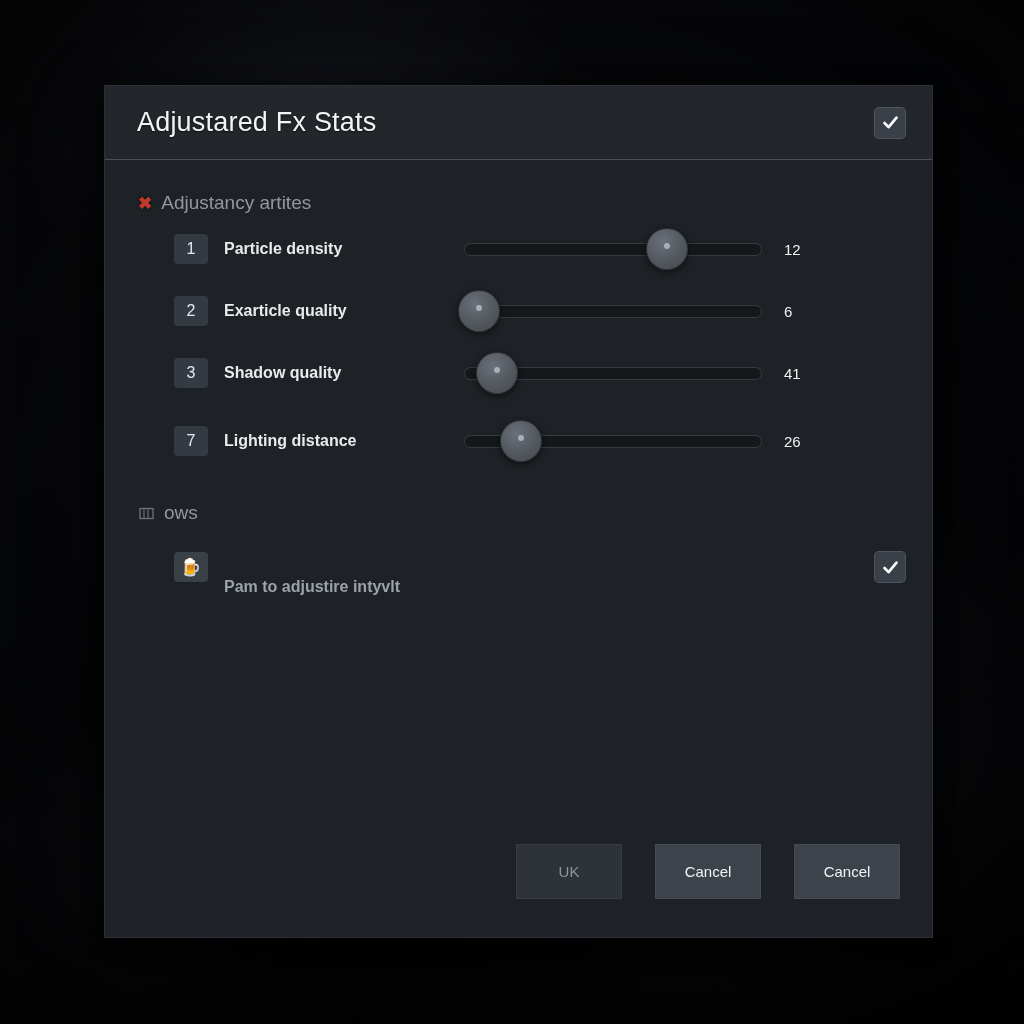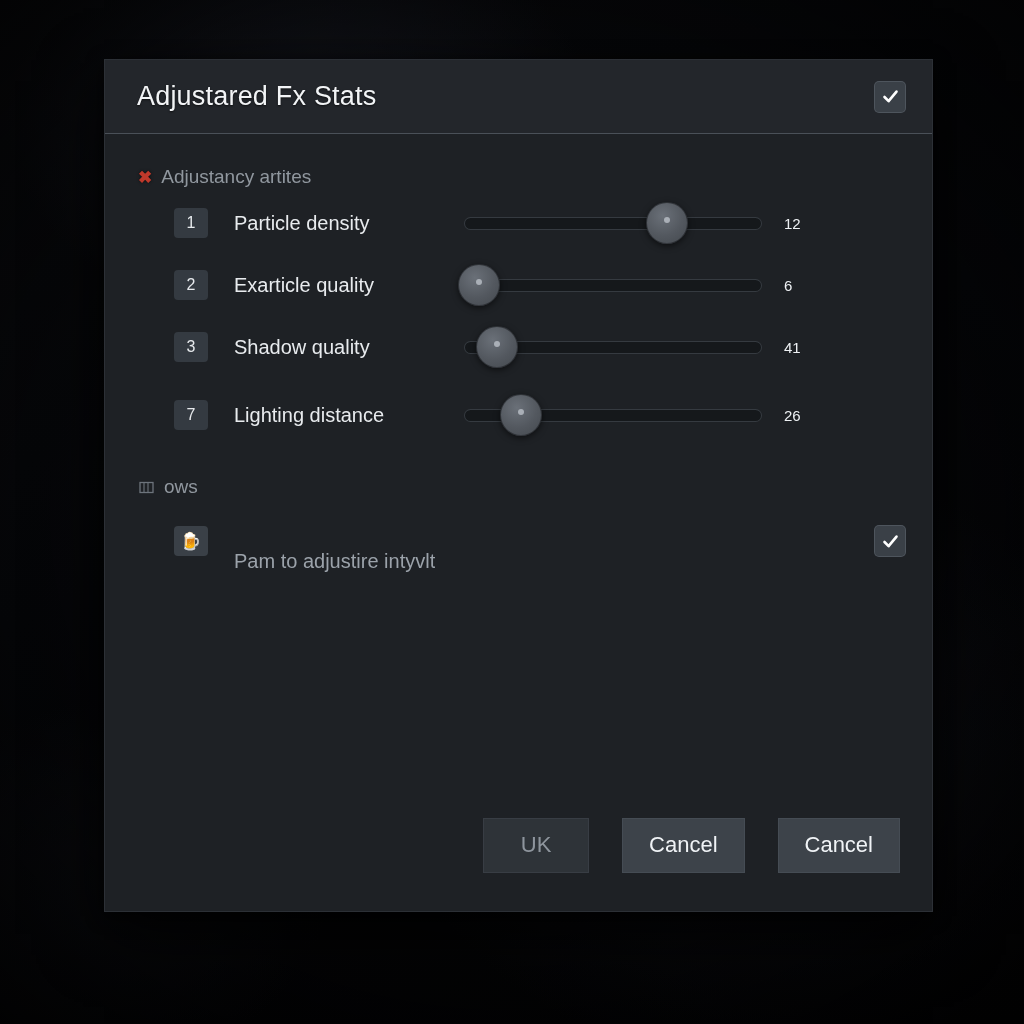--- a/index.html
+++ b/index.html
@@ -25,21 +25,21 @@
     position: absolute;
     inset: 0;
     background: radial-gradient(ellipse 760px 700px at 512px 512px, rgba(0,0,0,0) 40%, rgba(0,0,0,0.72) 100%);
     pointer-events: none;
   }
 
   
   #dialog {
     position: absolute;
     left: 104px;
-    top: 59px;
+    top: 85px;
     width: 829px;
     height: 853px;
     background: #1e2125;
     border: 1px solid rgba(120,130,145,0.16);
     box-shadow: 0 22px 60px rgba(0,0,0,0.78), 0 4px 16px rgba(0,0,0,0.6);
     display: flex;
     flex-direction: column;
   }
 
   .titlebar {
@@ -123,25 +123,26 @@
     font-size: 16px;
   }
   .badge.img {
     background: #3a4047;
     font-size: 17px;
   }
 
   .row-label {
     flex: 0 0 auto;
     width: 256px;
-    padding-left: 26px;
+    padding-left: 16px;
     color: #e8ebee;
-    font-size: 20px;
+    font-size: 16px;
     white-space: nowrap;
     overflow: hidden;
+    font-weight: bold;
   }
   .row-label.dim { color: #9ba2aa; margin-top: 40px; }
 
   
   .slider {
     position: relative;
     flex: 0 0 auto;
     width: 298px;
     height: 30px;
     margin-left: 0;
@@ -202,21 +203,21 @@
     gap: 33px;
     padding: 0 32px 18px 0;
   }
   .btn {
     height: 55px;
     min-width: 106px;
     padding: 0 26px;
     background: #3d434a;
     border: 1px solid rgba(150,160,172,0.10);
     color: #f0f3f6;
-    font-size: 22px;
+    font-size: 15px;
     font-family: "Liberation Sans", sans-serif;
     cursor: pointer;
     display: flex;
     align-items: center;
     justify-content: center;
   }
   .btn.muted {
     background: #2e3338;
     color: #8e959d;
   }

